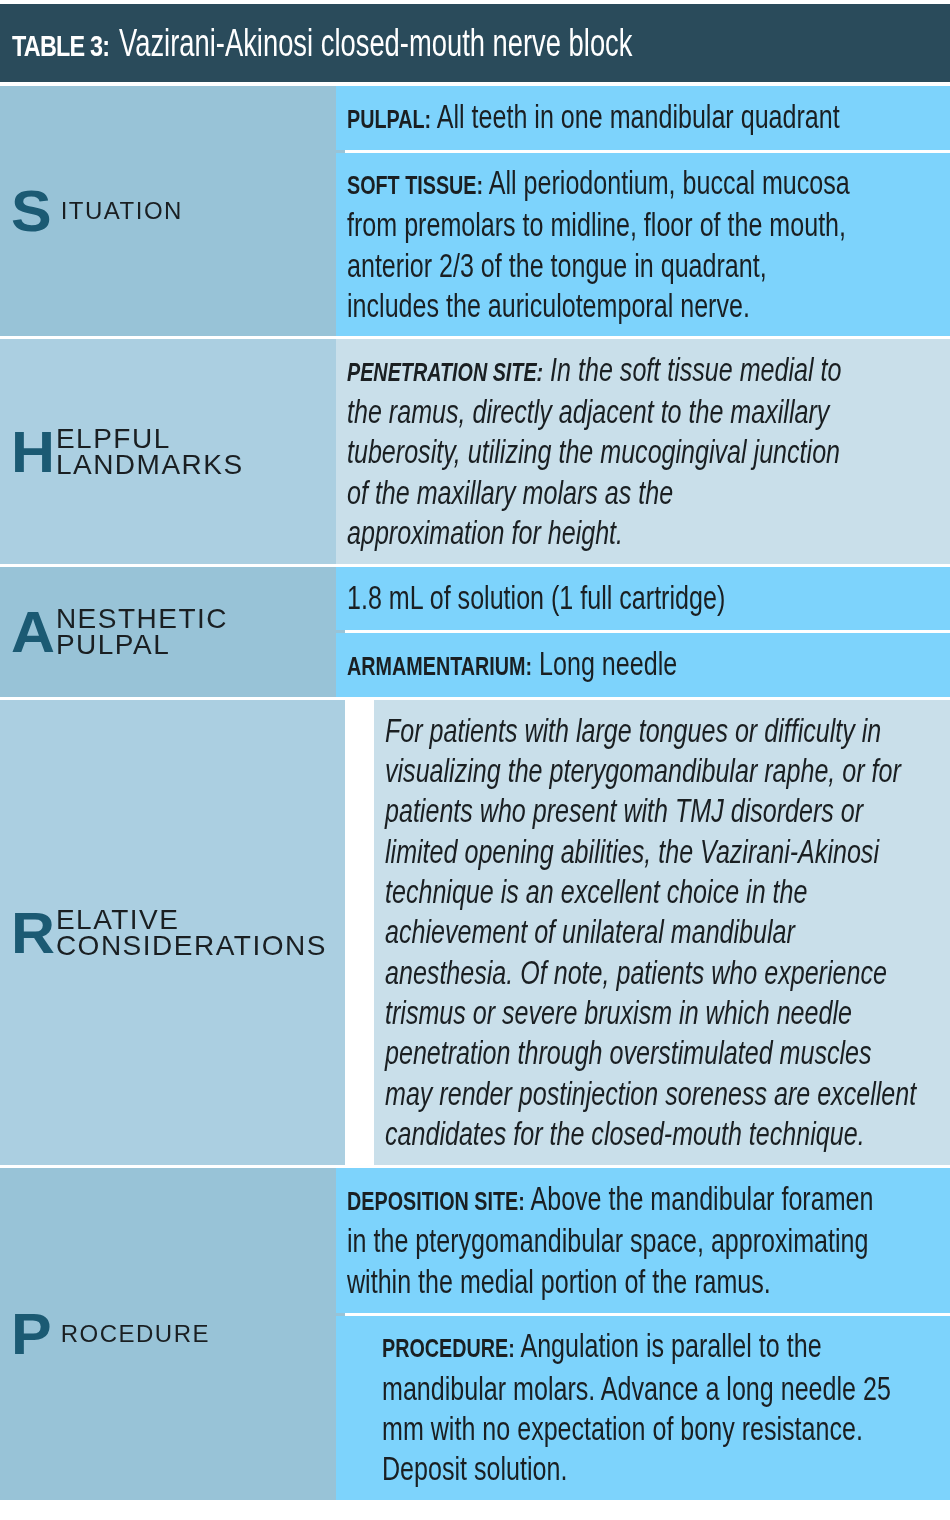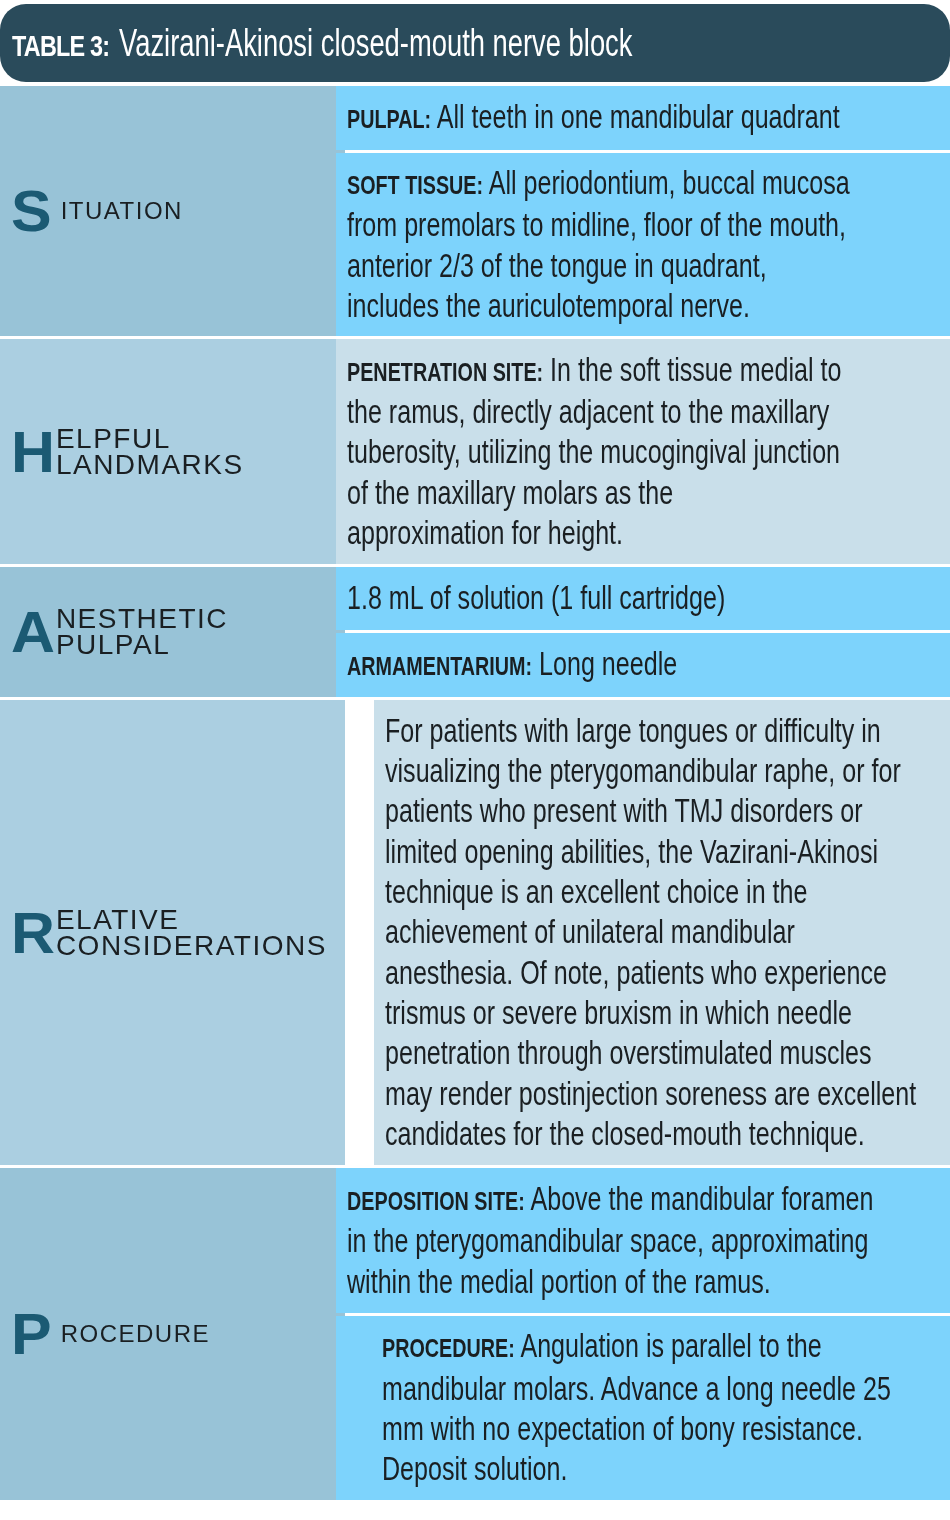--- a/index.html
+++ b/index.html
@@ -1,36 +1,36 @@
 <!DOCTYPE html>
 <html><head>
 <meta charset="utf-8">
 <style>
   html, body { margin: 0; padding: 0; background: #ffffff; }
   body { width: 950px; height: 1520px; position: relative; overflow: hidden;
          font-family: "Liberation Sans", sans-serif; color: #1a1f22; }
   .title-bar { position: absolute; left: 0; top: 4px; width: 950px; height: 78px;
                background: #2a4b5b; box-sizing: border-box; padding-left: 12px;
-               display: flex; align-items: center; border-radius: 26px; }
+               display: flex; align-items: center; }
   .title-bar .prefix { font-family: "Liberation Sans", sans-serif; font-weight: bold; color: #fff;
                        font-size: 30px; letter-spacing: -1px; transform: scaleX(0.78); transform-origin: left center;
                        display: inline-block; }
   .title-text { color: #fff; font-size: 38px; font-family: "Liberation Sans", sans-serif;
                 display: inline-block; transform: scaleX(0.72); transform-origin: left center;
                 white-space: nowrap; }
   .title-wrap { display: flex; align-items: baseline; white-space: nowrap; }
   .row { position: absolute; left: 0; width: 950px; }
   .left { position: absolute; left: 0; top: 0; bottom: 0; width: 333px; display: flex; align-items: center; }
   .right { position: absolute; left: 336px; top: 0; bottom: 0; right: 0; }
   .sub { position: absolute; left: 0; right: 0; box-sizing: border-box; padding: 0 10px 0 11px;
          display: flex; align-items: center; }
   .dark .left { background: #98c3d7; }
   .dark .sub { background: #7dd3fc; }
   .light .left { background: #abcfe1; }
-  .light .sub { background: #c9dfea; }
+  .light .sub { background: #c9dfea; font-style: italic; }
   .cell-text { font-size: 33px; line-height: 40.3px; transform: scaleX(0.76); transform-origin: left center;
                width: 131.6%; white-space: nowrap; color: #1a1f22; }
   .lbl { font-weight: bold; font-size: 26px; letter-spacing: 0px; }
   .sit-label { display: flex; align-items: center; padding-left: 12px; }
   .big-letter { font-family: "Liberation Sans", sans-serif; font-weight: bold; color: #1b5a73;
                 font-size: 58px; line-height: 1; transform: scaleX(1.05); }
   .word-single { font-size: 24px; letter-spacing: 1.5px; color: #1a1f22; margin-left: 10px; }
   .word-double { display: flex; flex-direction: column; font-size: 28px; letter-spacing: 1.5px;
                  line-height: 26px; color: #1a1f22; margin-left: 2px; }
 </style>

